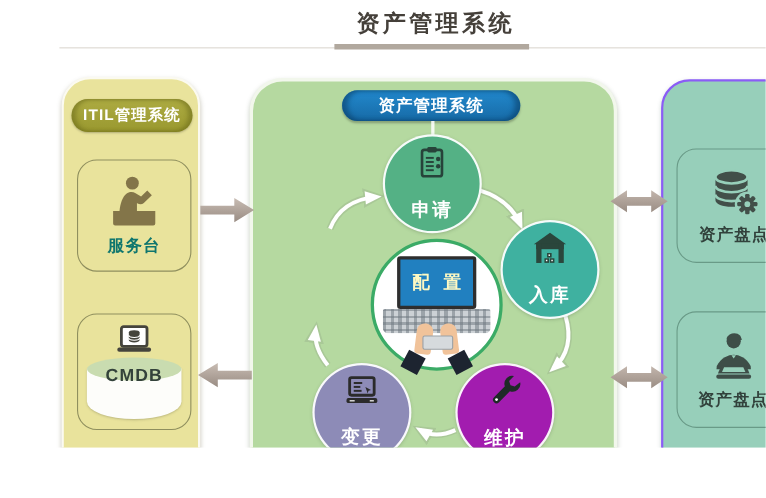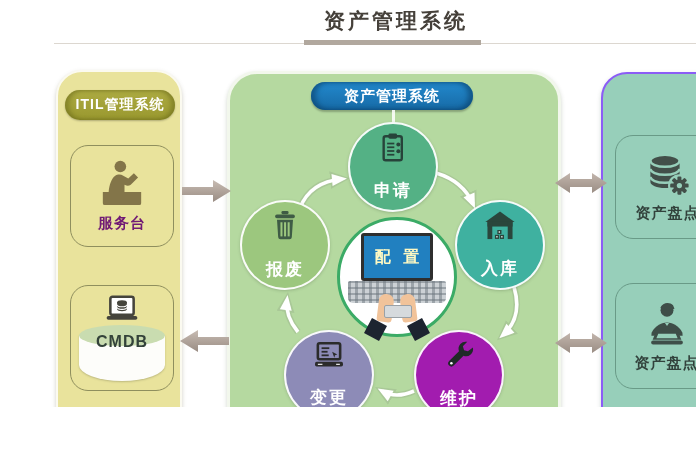--- a/index.html
+++ b/index.html
@@ -35,21 +35,21 @@
     position:absolute; left:7px; top:18px; width:110px; height:30px;
     background:linear-gradient(180deg,#adab42,#99982f); border-radius:16px;
     color:#fff; font-weight:bold; font-size:14px; letter-spacing:1px;
     display:flex; align-items:center; justify-content:center;
     box-shadow:inset 4px 0 4px rgba(95,95,20,.45), inset -4px 0 4px rgba(95,95,20,.45), 0 1px 2px rgba(0,0,0,.25);
   }
   .card {
     position:absolute; display:flex; flex-direction:column; align-items:center;
     justify-content:center; gap:5px; border-radius:18px;
   }
-  .card-label { font-size:15px; font-weight:bold; color:#701a75; letter-spacing:1px; }
+  .card-label { font-size:15px; font-weight:bold; color:#0f766e; letter-spacing:1px; }
   .lcard { border:1.5px solid #8f8f5e; }
   .card-servicedesk { left:12px; top:73px; width:102px; height:100px; }
   .card-cmdb { left:12px; top:213px; width:102px; height:102px; padding-top:2px; }
 
   .cmdb-art { position:relative; width:88px; height:92px; }
   .cmdb-laptop { position:absolute; left:26px; top:2px; }
   .cyl { position:absolute; left:1px; top:32px; width:86px; height:56px; }
   .cyl-body { position:absolute; top:10px; left:0; right:0; bottom:0; background:#fdfdfa;
     border-radius:0 0 43px 43px / 0 0 16px 16px; box-shadow:0 1px 2px rgba(90,90,60,.3); }
   .cyl-top { position:absolute; top:0; left:0; width:86px; height:21px; background:#c9dcb0; border-radius:50%; }
@@ -242,35 +242,20 @@
           <rect x="2.2" y="14.6" width="19.6" height="3.2" rx="1.2"></rect>
         </g>
         <g fill="#ffffff" opacity="0.85">
           <rect x="4.2" y="15.9" width="3.2" height="0.9"></rect>
           <rect x="17" y="15.9" width="2.6" height="0.9"></rect>
         </g>
       </svg>
       <span class="node-label">变更</span>
     </div>
 
-    <div class="node node-scrap">
-      <svg width="32" height="34" viewBox="0 0 24 24">
-        <g fill="#3f5c45">
-          <rect x="9.3" y="0.8" width="5.4" height="2.4" rx="1.1"></rect>
-          <rect x="4.6" y="3.4" width="14.8" height="2.8" rx="1.3"></rect>
-          <path d="M6 7.4 h12 l-.9 13 a1.7 1.7 0 0 1-1.7 1.6 h-6.8 a1.7 1.7 0 0 1-1.7-1.6 z"></path>
-        </g>
-        <g fill="#9cc77e">
-          <rect x="8.6" y="9.2" width="1.5" height="10.6"></rect>
-          <rect x="11.3" y="9.2" width="1.5" height="10.6"></rect>
-          <rect x="14" y="9.2" width="1.5" height="10.6"></rect>
-        </g>
-      </svg>
-      <span class="node-label">报废</span>
-    </div>
 
     <div class="hub">
       <div class="hub-screen">
         <span class="hub-screen-label">配 置</span>
       </div>
       <div class="hub-kb"></div>
       <div class="hand hand-left"></div>
       <div class="hand hand-right"></div>
       <div class="hub-pad"></div>
       <div class="sleeve sleeve-left"></div>

